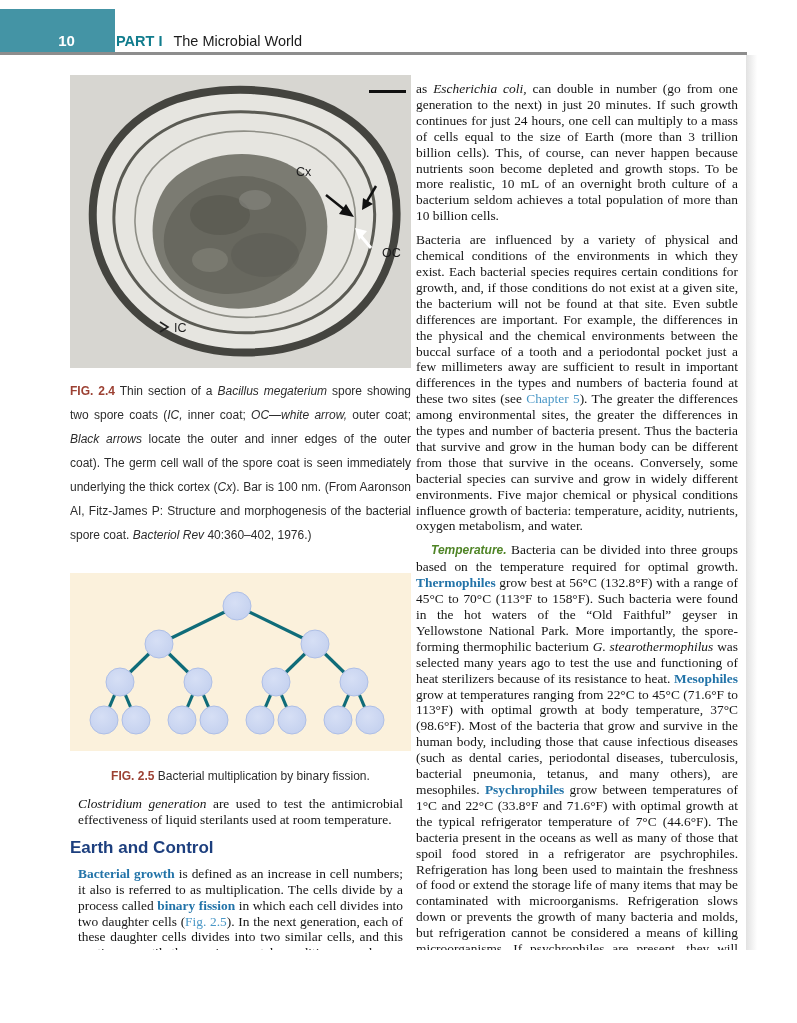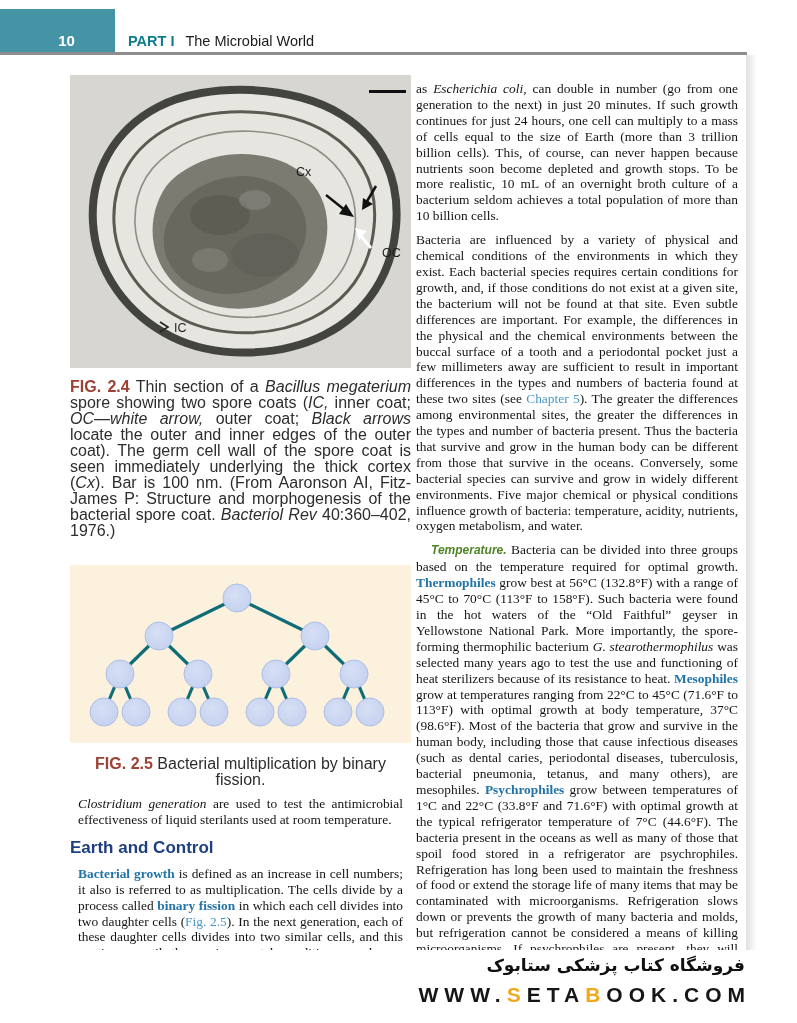--- a/index.html
+++ b/index.html
@@ -4,40 +4,40 @@
 <style>
   html,body{margin:0;padding:0;background:#ffffff;}
   .page{position:relative;width:797px;height:1023px;background:#ffffff;overflow:hidden;
         font-family:"Liberation Serif",serif;color:#141414;}
 
   
   .pagenum-box{position:absolute;left:0;top:9px;width:115px;height:44px;background:#4494a5;
         display:flex;align-items:flex-end;justify-content:center;padding-bottom:4px;box-sizing:border-box;}
   .pagenum-box span{color:#ffffff;font-family:"Liberation Sans",sans-serif;font-weight:bold;font-size:15px;margin-left:18px;}
   .header-rule{position:absolute;left:0;top:52px;width:747px;height:3px;background:#8d8d8d;}
-  .header-titles{position:absolute;left:128px;top:33px;font-family:"Liberation Sans",sans-serif;font-size:14.5px;white-space:nowrap;}
+  .header-titles{position:absolute;left:116px;top:33px;font-family:"Liberation Sans",sans-serif;font-size:14.5px;white-space:nowrap;}
   .part-label{color:#117c8d;font-weight:bold;margin-right:11px;}
   .part-title{color:#1c1c1c;}
 
   
   .col-left{position:absolute;left:70px;top:75px;width:341px;}
   .col-right{position:absolute;left:408px;top:73px;width:338px;}
   p.body{font-size:13.4px;line-height:15.9px;text-align:justify;margin:8px;}
   p.indent{text-indent:15px;}
   .it{font-style:italic;}
   .term{color:#2273a8;font-weight:bold;}
   .link{color:#4a97c6;}
   .figlab{font-weight:bold;color:#9c4133;}
   .greenlead{color:#4f8426;font-weight:bold;font-style:italic;font-family:"Liberation Sans",sans-serif;font-size:12px;}
   h2.navy{font-family:"Liberation Sans",sans-serif;color:#1d3f7e;font-size:17px;margin:10px 0 5px 0;}
   h3.red{font-family:"Liberation Sans",sans-serif;color:#af3b26;font-size:14px;margin:11px 0 4px 0;}
 
   
   figure{margin:0;}
-  .caption{font-family:"Liberation Sans",sans-serif;font-size:16px;line-height:16px;color:#2d2d2d;
+  .caption{font-family:"Liberation Sans",sans-serif;font-size:12px;line-height:24px;color:#2d2d2d;
         text-align:justify;margin-top:7px;}
   .caption-center{text-align:center;margin-top:13px;}
   .fig25-panel{margin-top:26px;width:341px;height:178px;background:#fbf1dc;}
   .cont-para{margin-top:36px;}
   .right-shadow{position:absolute;left:746px;top:55px;width:16px;height:895px;
         background:linear-gradient(90deg,rgba(120,120,120,0.22),rgba(120,120,120,0) 70%);}
 
   
   .footer{position:absolute;left:0;top:950px;width:797px;height:73px;background:#ffffff;}
   .f-title{position:absolute;right:52px;top:5px;font-family:"DejaVu Sans",sans-serif;
@@ -142,17 +142,15 @@
   <div class="col-right">
     <p class="body"><span>as </span><span class="it">Escherichia coli,</span><span> can double in number (go from one generation to the next) in just 20 minutes. If such growth continues for just 24 hours, one cell can multiply to a mass of cells equal to the size of Earth (more than 3 trillion billion cells). This, of course, can never happen because nutrients soon become depleted and growth stops. To be more realistic, 10 mL of an overnight broth culture of a bacterium seldom achieves a total population of more than 10 billion cells.</span></p>
     <p class="body"><span>Bacteria are influenced by a variety of physical and chemical conditions of the environments in which they exist. Each bacterial species requires certain conditions for growth, and, if those conditions do not exist at a given site, the bacterium will not be found at that site. Even subtle differences are important. For example, the differences in the physical and the chemical environments between the buccal surface of a tooth and a periodontal pocket just a few millimeters away are sufficient to result in important differences in the types and numbers of bacteria found at these two sites (see </span><span class="link">Chapter 5</span><span>). The greater the differences among environmental sites, the greater the differences in the types and number of bacteria present. Thus the bacteria that survive and grow in the human body can be different from those that survive in the oceans. Conversely, some bacterial species can survive and grow in widely different environments. Five major chemical or physical conditions influence growth of bacteria: temperature, acidity, nutrients, oxygen metabolism, and water.</span></p>
     <p class="body indent"><span class="greenlead">Temperature.</span><span> Bacteria can be divided into three groups based on the temperature required for optimal growth. </span><span class="term">Thermophiles</span><span> grow best at 56°C (132.8°F) with a range of 45°C to 70°C (113°F to 158°F). Such bacteria were found in the hot waters of the “Old Faithful” geyser in Yellowstone National Park. More importantly, the spore-forming thermophilic bacterium </span><span class="it">G. stearothermophilus</span><span> was selected many years ago to test the use and functioning of heat sterilizers because of its resistance to heat. </span><span class="term">Mesophiles</span><span> grow at temperatures ranging from 22°C to 45°C (71.6°F to 113°F) with optimal growth at body temperature, 37°C (98.6°F). Most of the bacteria that grow and survive in the human body, including those that cause infectious diseases (such as dental caries, periodontal diseases, tuberculosis, bacterial pneumonia, tetanus, and many others), are mesophiles. </span><span class="term">Psychrophiles</span><span> grow between temperatures of 1°C and 22°C (33.8°F and 71.6°F) with optimal growth at the typical refrigerator temperature of 7°C (44.6°F). The bacteria present in the oceans as well as many of those that spoil food stored in a refrigerator are psychrophiles. Refrigeration has long been used to maintain the freshness of food or extend the storage life of many items that may be contaminated with microorganisms. Refrigeration slows down or prevents the growth of many bacteria and molds, but refrigeration cannot be considered a means of killing microorganisms. If psychrophiles are present, they will continue to grow at normal rates at these low temperatures. If fresh pasteurized milk or high-quality hamburger is purchased at the food market and stored unopened</span></p>
   </div>
 
   <div class="right-shadow"></div>
 
   <div class="footer">
 
-    <div class="f-title">فروشگاه کتاب پزشکی ستابوک</div>
-    <div class="f-url"><span class="uk">WWW.</span><span class="uy">S</span><span class="uk">ETA</span><span class="uy">B</span><span class="uk">OOK.COM</span></div>
   </div>
 
 </div>
 
 </body></html>

